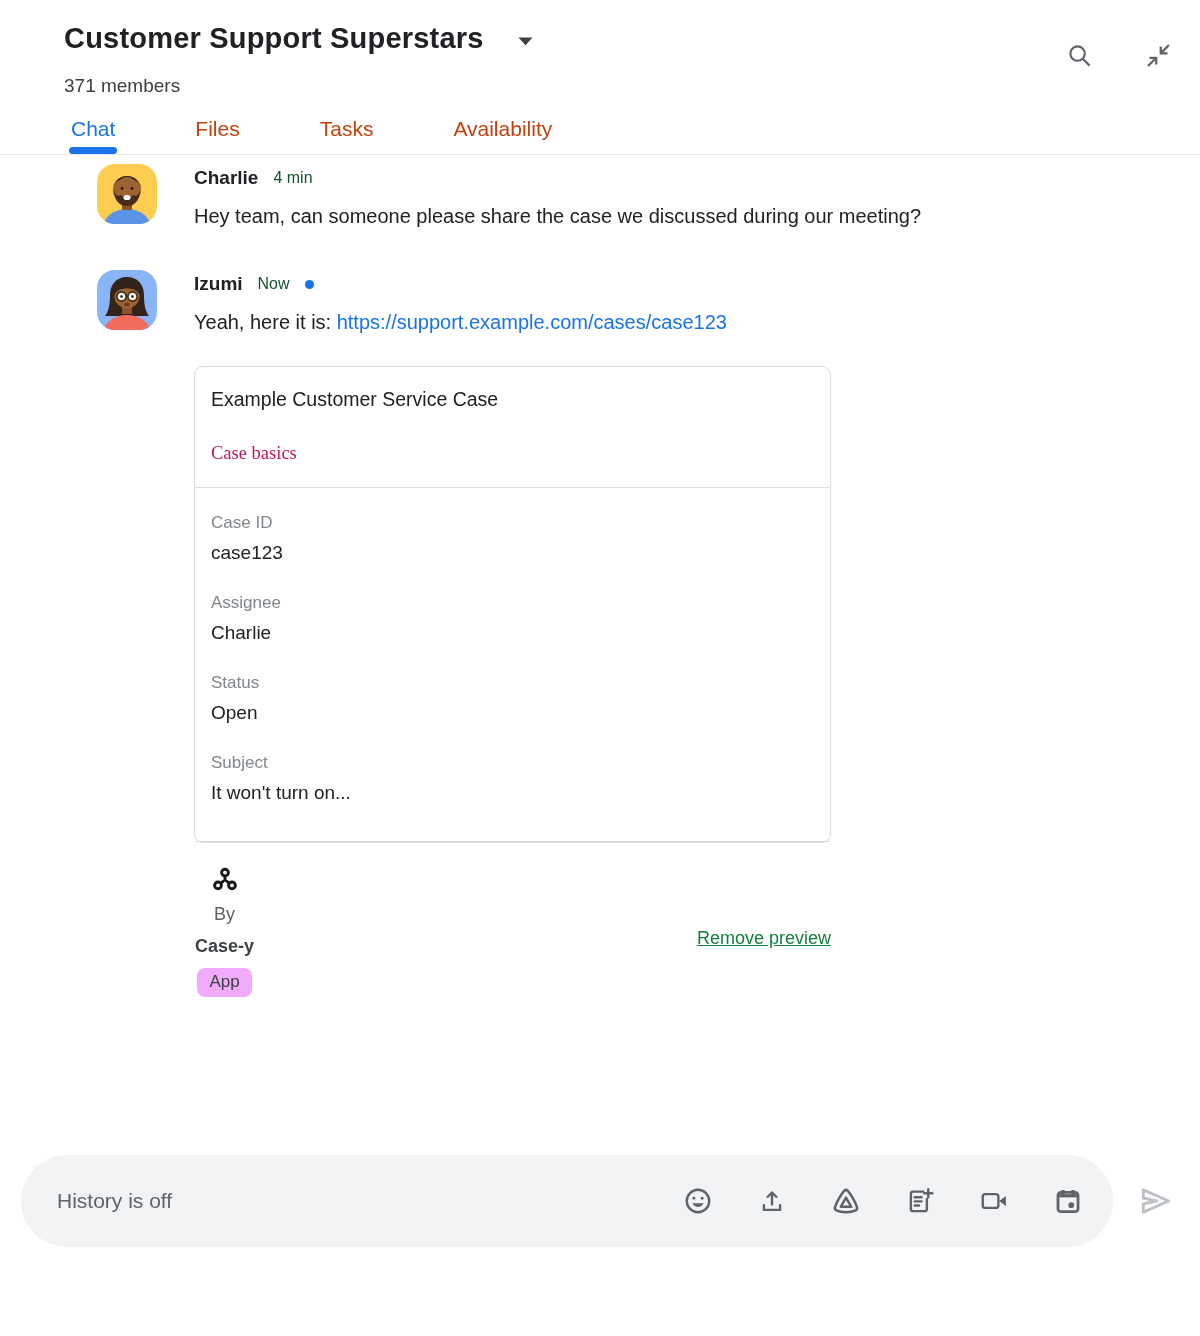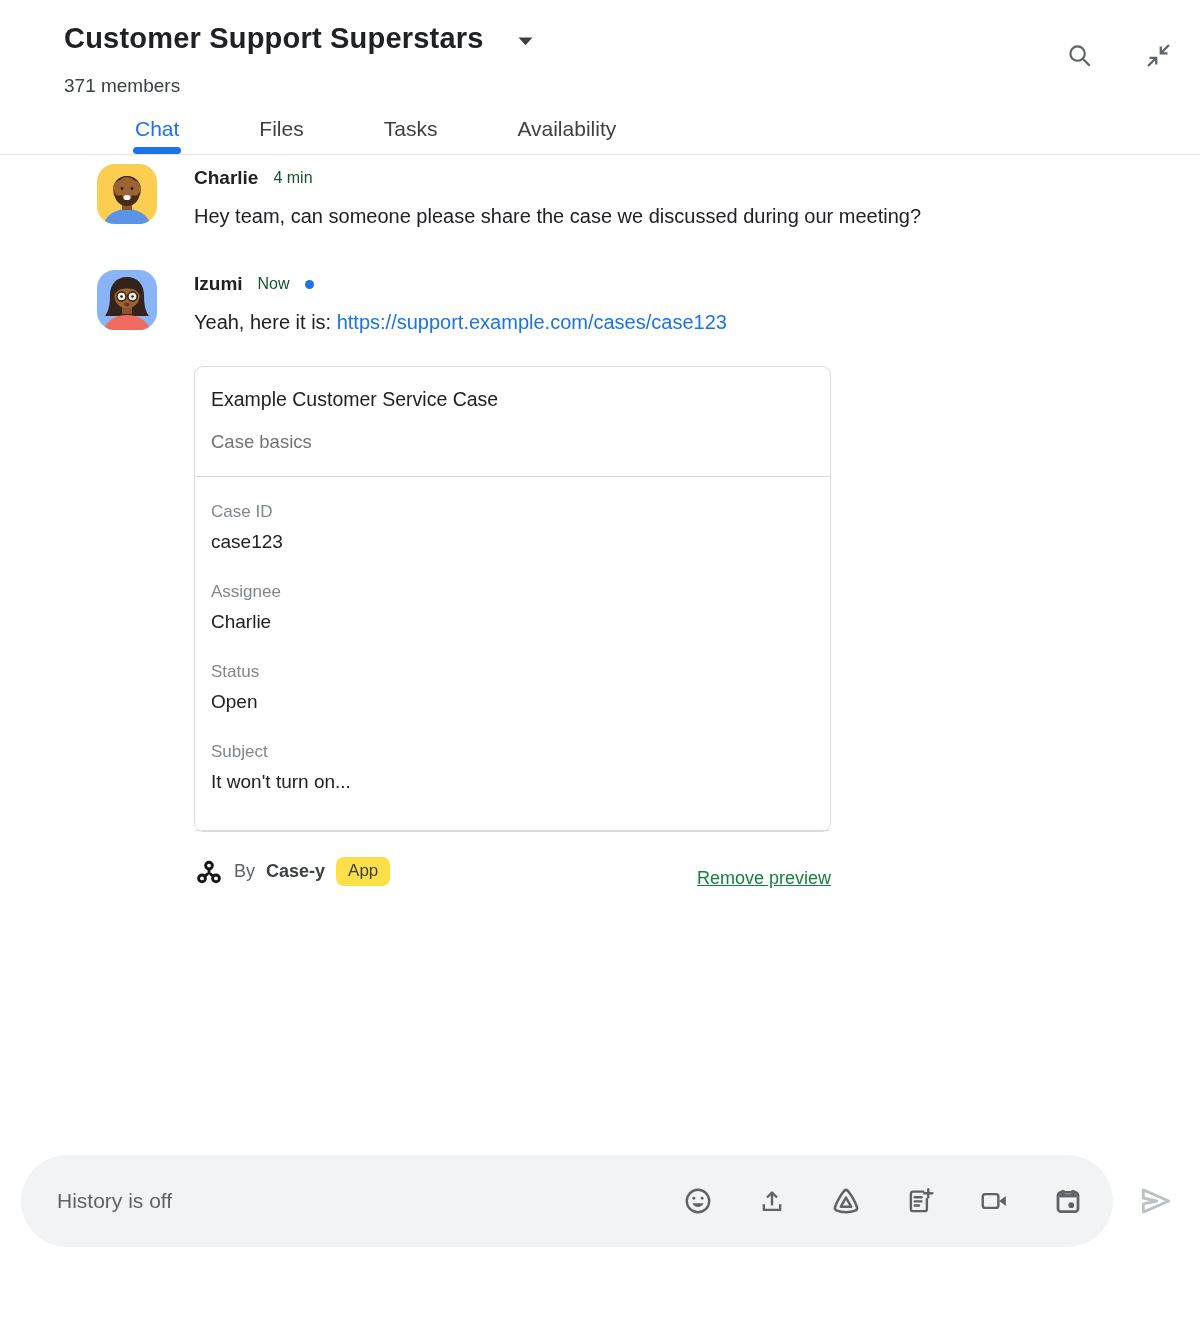--- a/index.html
+++ b/index.html
@@ -14,22 +14,22 @@
   
   .header { padding: 22px 0 0 64px; position: relative; }
   .title-row { display: flex; align-items: center; gap: 34px; }
   .space-title { font-size: 29px; font-weight: 600; color: #202124; letter-spacing: 0.2px; }
   .caret { margin-top: 6px; cursor: pointer; }
   .header-actions { position: absolute; top: 42px; right: 28px; display: flex; align-items: center; gap: 52px; }
   .header-actions svg { cursor: pointer; display: block; }
   .member-count { margin-top: 20px; font-size: 19px; color: #3c4043; }
 
   .tab-bar { margin-top: 20px; margin-left: 43px; display: flex; gap: 80px; }
-  .tab-bar-wrap { border-bottom: 1px solid #e4e6e8; margin-left: -64px; padding-left: 92px; }
-  .tab { font-size: 21px; color: #404040; font-weight: 500; padding-bottom: 13px; position: relative; cursor: pointer; }
+  .tab-bar-wrap { border-bottom: 1px solid #e4e6e8; margin-left: -64px; padding-left: 28px; }
+  .tab { font-size: 21px; color: #c2410c; font-weight: 500; padding-bottom: 13px; position: relative; cursor: pointer; }
   .tab.active { color: #1a73e8; }
   .tab.active::after {
     content: ""; position: absolute; left: -2px; right: -2px; bottom: 0;
     height: 7px; background: #1a73e8; border-radius: 4px;
   }
 
   
   .messages { padding: 9px 4px 0 97px; }
   .message { display: flex; gap: 37px; margin-top: 0; }
   .message + .message { margin-top: 34px; }
@@ -42,38 +42,38 @@
   .msg-text { margin-top: 7px; font-size: 20px; line-height: 40px; color: #202124; max-width: 895px; }
   .msg-link { color: #1a73e8; text-decoration: none; cursor: pointer; }
 
   
   .case-card {
     margin-top: 24px; width: 637px;
     border: 1px solid #dadce0; border-radius: 9px; background: #fff;
   }
   .card-head { padding: 21px 16px 23px 16px; }
   .card-title { font-size: 19.5px; color: #202124; }
-  .card-subtitle { margin-top: 20px; font-size: 18.5px; color: #737373; }
+  .card-subtitle { margin-top: 32px; font-size: 18.5px; color: #be185d; font-family: Liberation Serif, serif; }
   .card-divider { border-top: 1px solid #dadce0; }
   .card-fields { padding: 25px 16px 8px 16px; }
   .field { margin-bottom: 29px; }
   .field-label { font-size: 17px; color: #80868b; }
   .field-value { margin-top: 9px; font-size: 19px; color: #202124; }
   .card-actions { padding: 41px 16px 42px 16px; display: flex; gap: 38px; }
   .card-action-btn {
     background: none; border: none; cursor: pointer;
     font-family: "Liberation Sans", sans-serif;
     font-size: 18px; font-weight: 600; color: #1a73e8; letter-spacing: 0.3px;
   }
 
   .card-footer { width: 637px; margin-top: 22px; display: flex; align-items: center; justify-content: space-between; }
-  .attribution { display: flex; align-items: center; gap: 11px; padding-left: 1px; }
+  .attribution { display: flex; align-items: center; gap: 11px; padding-left: 1px; flex-direction: column; }
   .attribution .by { font-size: 18px; color: #5f6368; }
   .attribution .app-name { font-size: 18px; font-weight: 700; color: #3c4043; }
-  .app-badge { background: #fde047; color: #3c4043; font-size: 17px; border-radius: 8px; padding: 4px 12px 5px 12px; }
+  .app-badge { background: #f0abfc; color: #3c4043; font-size: 17px; border-radius: 8px; padding: 4px 12px 5px 12px; }
   .remove-link { font-size: 18px; color: #15803d; text-decoration: underline; cursor: pointer; margin-top: 14px; }
 
   
   .compose-row { position: absolute; top: 1155px; left: 21px; display: flex; align-items: center; }
   .compose-pill {
     width: 1092px; height: 92px; background: #f1f3f4; border-radius: 46px;
     display: flex; align-items: center; padding: 0 30px 0 36px; gap: 36px;
   }
   .compose-input {
     flex: 1; background: transparent; border: none; outline: none;

